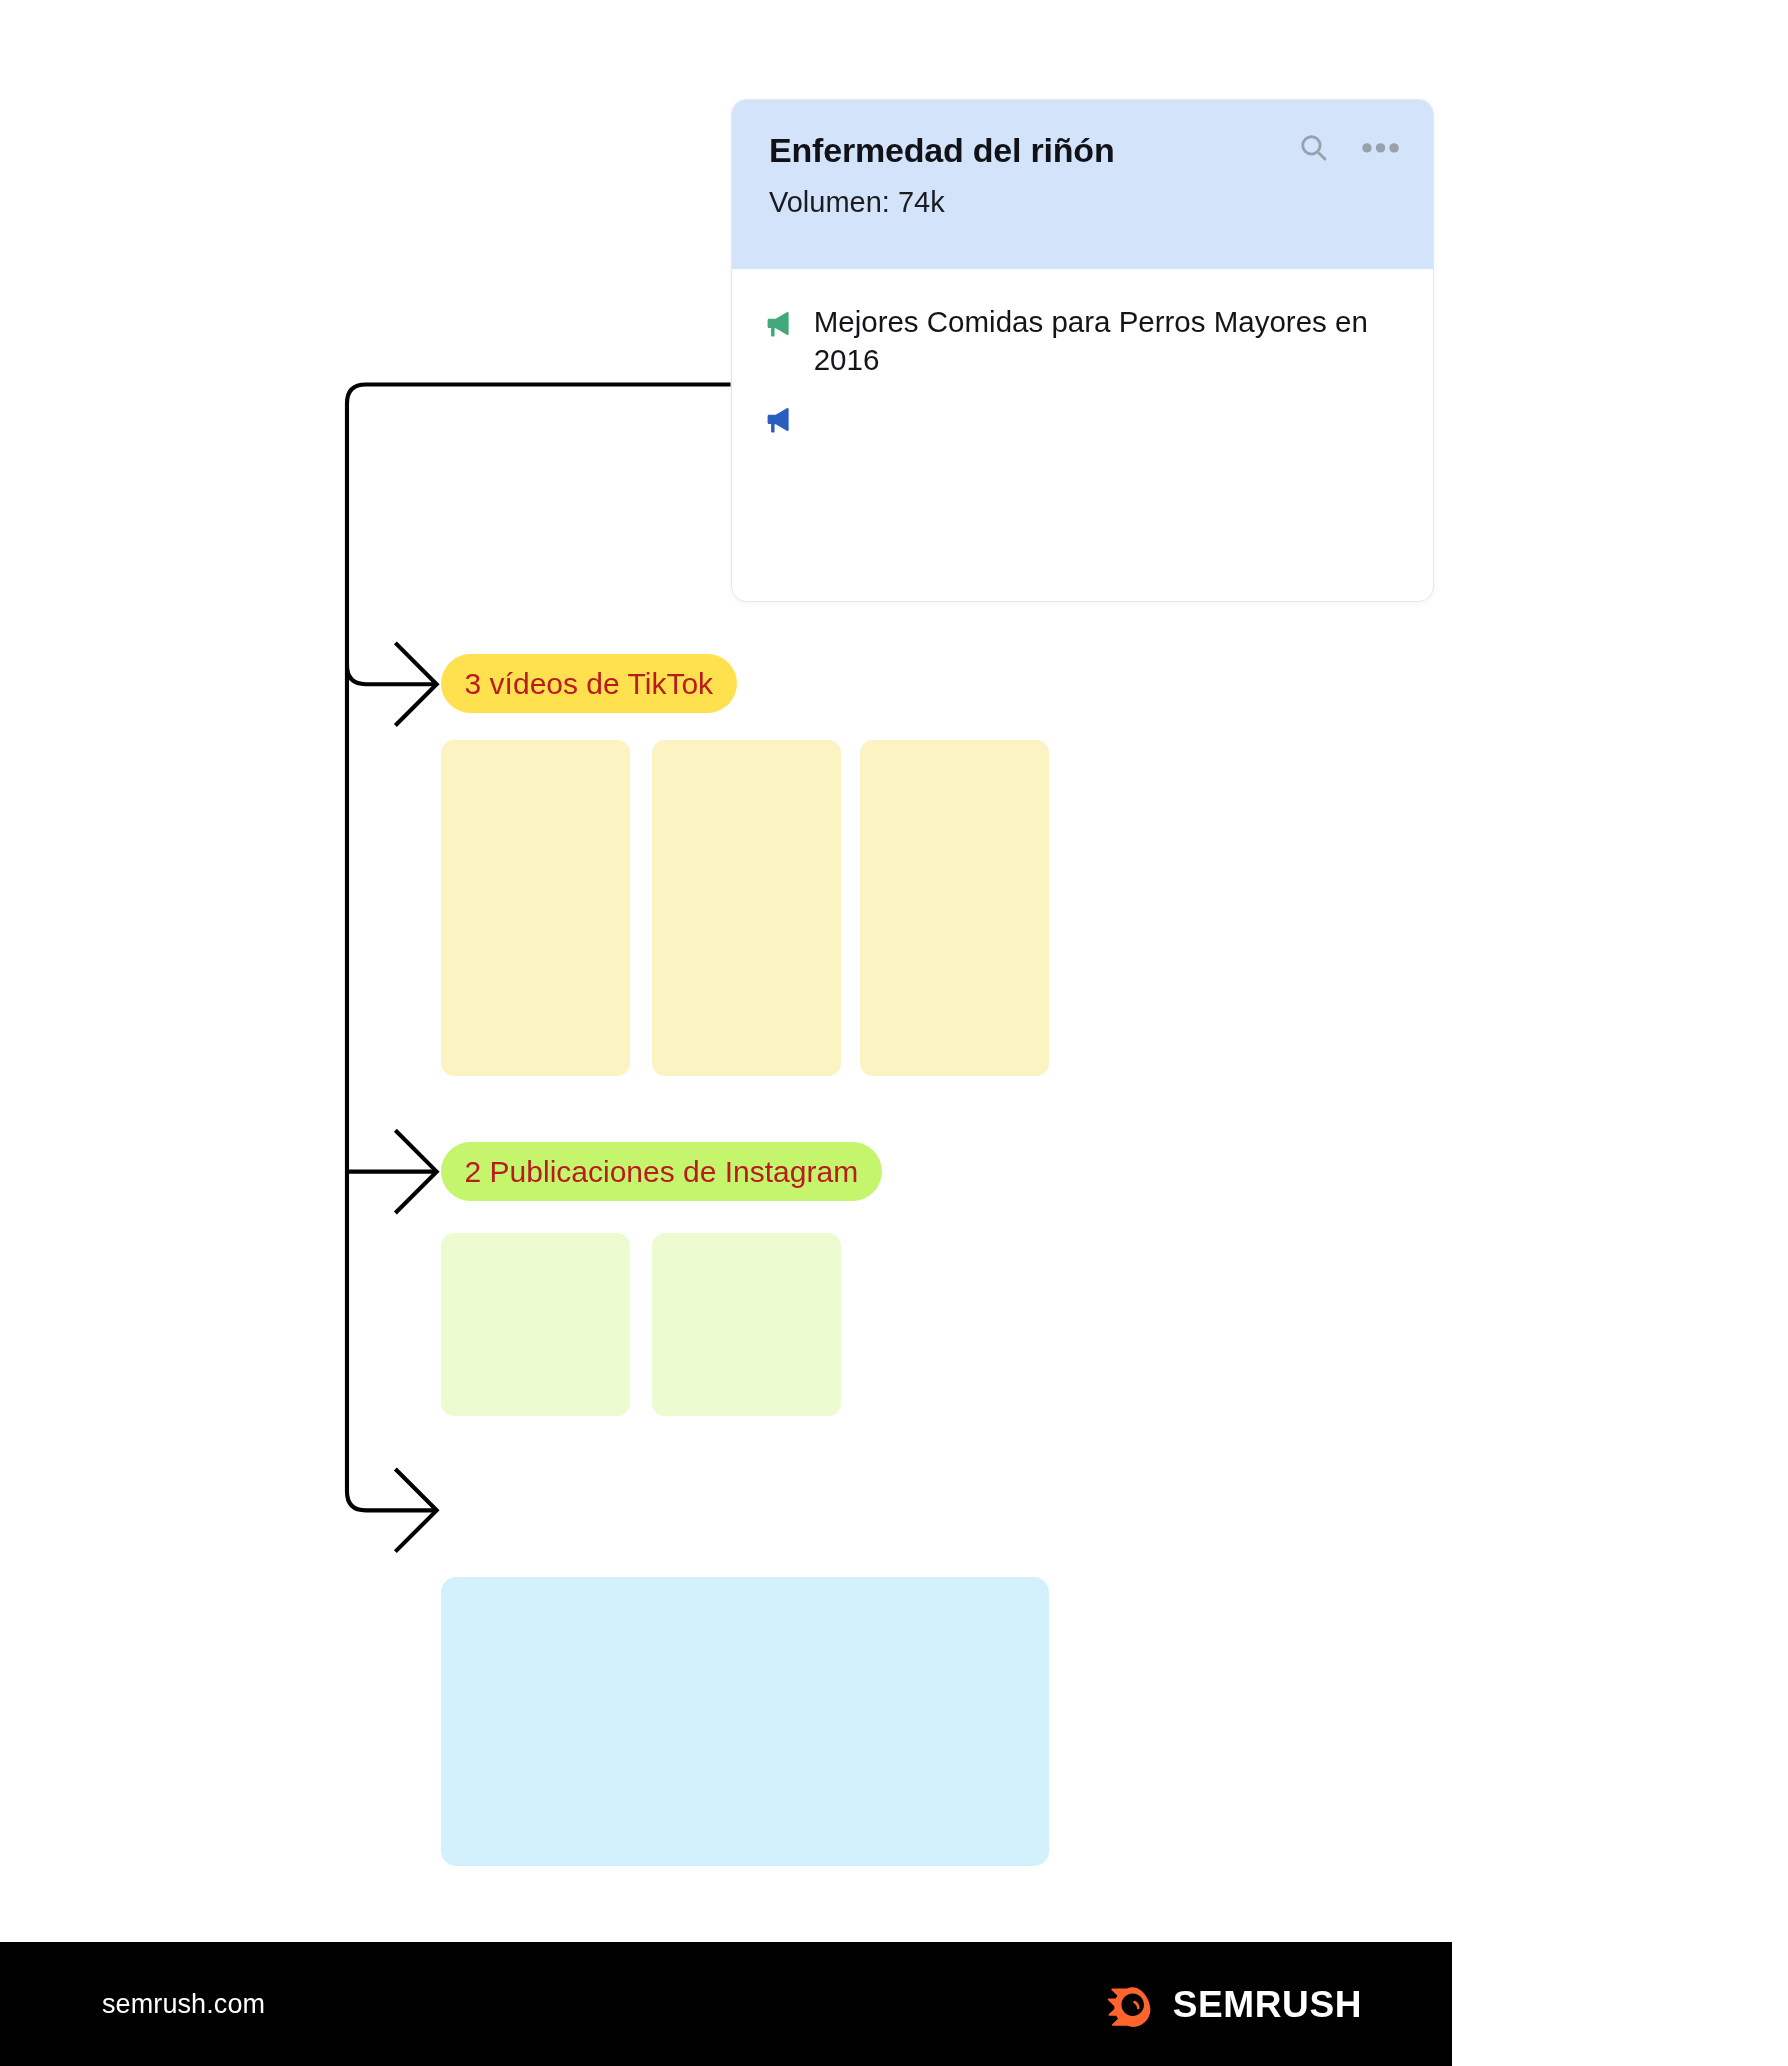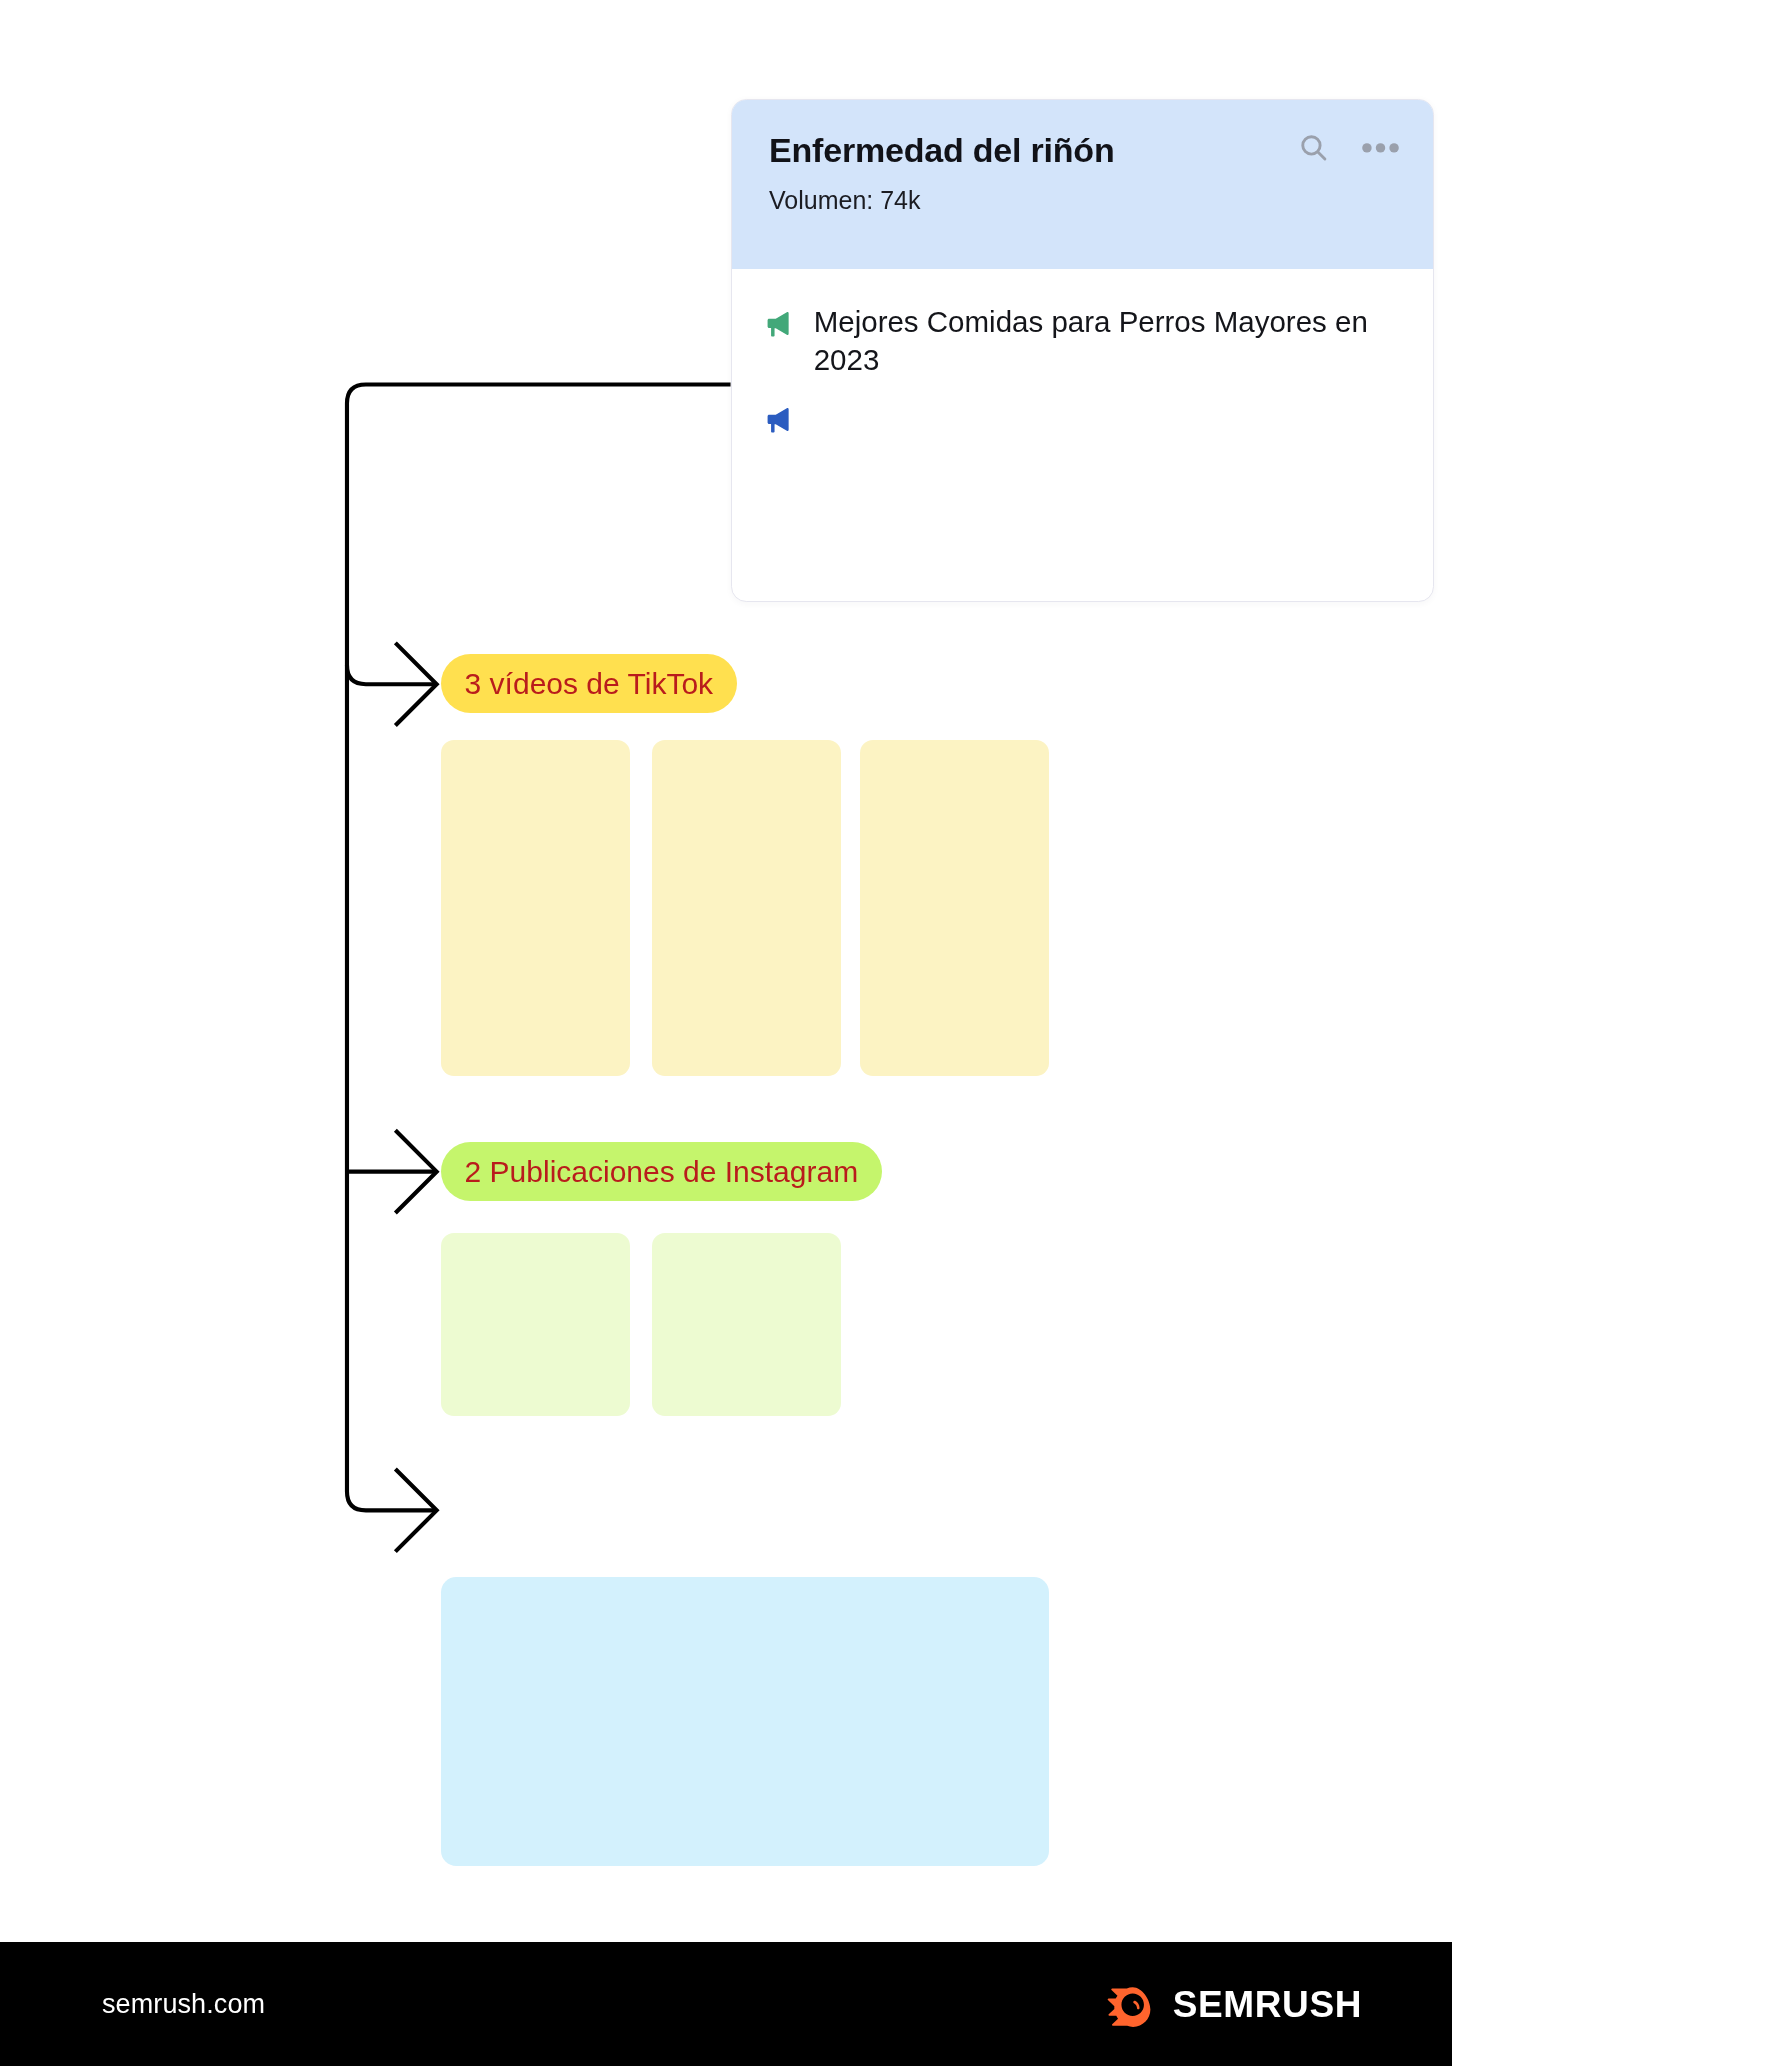--- a/index.html
+++ b/index.html
@@ -59,21 +59,21 @@
   }
   #card-title {
     font-size: 34px;
     font-weight: bold;
     color: #111218;
     letter-spacing: -0.2px;
     line-height: 1;
     margin: 0;
   }
   #card-volume {
-    font-size: 25px;
+    font-size: 29px;
     color: #1b1c22;
     margin-top: 21px;
     line-height: 1;
   }
   #card-header-actions {
     position: absolute;
     right: 34px;
     top: 31px;
     display: flex;
     align-items: center;
@@ -220,21 +220,21 @@
         </svg>
       </div>
     </div>
 
     <div id="card-body">
 
       <div class="kw-item">
         <svg class="kw-icon" viewBox="0 0 24 24" fill="#42A879">
           <path d="M3.2 8.4h5.1l8.6-5.1c.6-.4 1.4 0 1.4.8v15.8c0 .8-.8 1.2-1.4.8L8.3 15.6H7.4v5.6c0 .5-.4.9-.9.9H5.6c-.5 0-.9-.4-.9-.9v-5.7H3.2c-.7 0-1.2-.5-1.2-1.2V9.6c0-.7.5-1.2 1.2-1.2z"></path>
         </svg>
-        <div class="kw-text">Mejores Comidas para Perros Mayores en 2023</div>
+        <div class="kw-text">Mejores Comidas para Perros Mayores en 2016</div>
       </div>
 
       <div class="kw-item">
         <svg class="kw-icon" viewBox="0 0 24 24" fill="#2B5CC0">
           <path d="M3.2 8.4h5.1l8.6-5.1c.6-.4 1.4 0 1.4.8v15.8c0 .8-.8 1.2-1.4.8L8.3 15.6H7.4v5.6c0 .5-.4.9-.9.9H5.6c-.5 0-.9-.4-.9-.9v-5.7H3.2c-.7 0-1.2-.5-1.2-1.2V9.6c0-.7.5-1.2 1.2-1.2z"></path>
         </svg>
       </div>
 
 
     </div>

